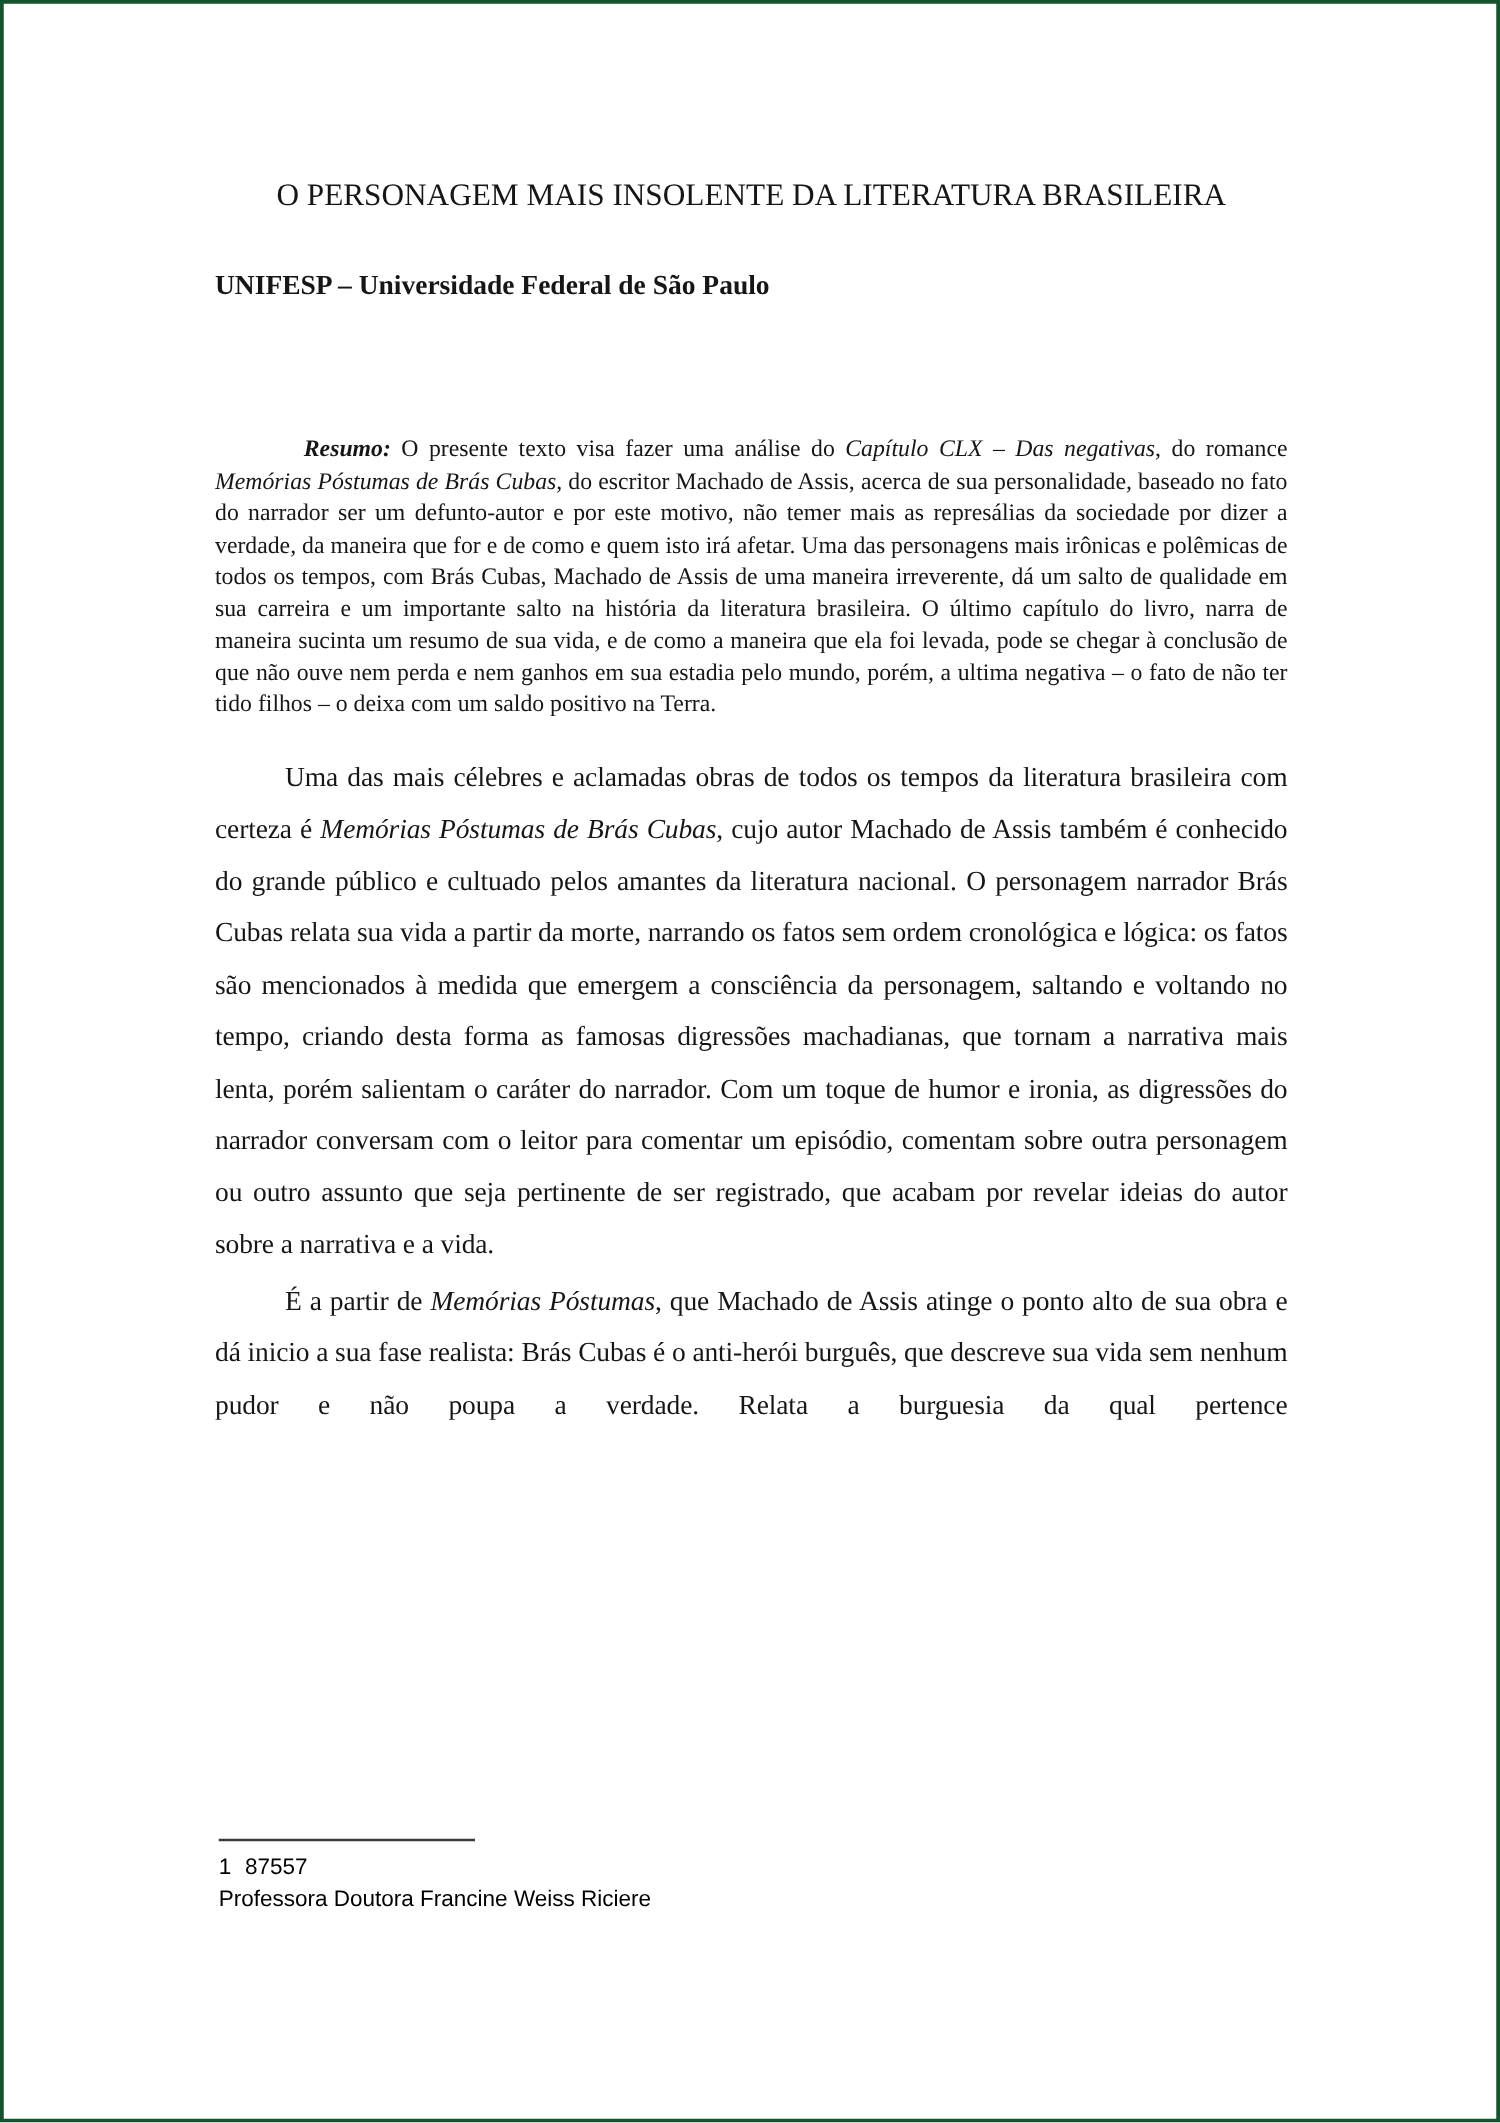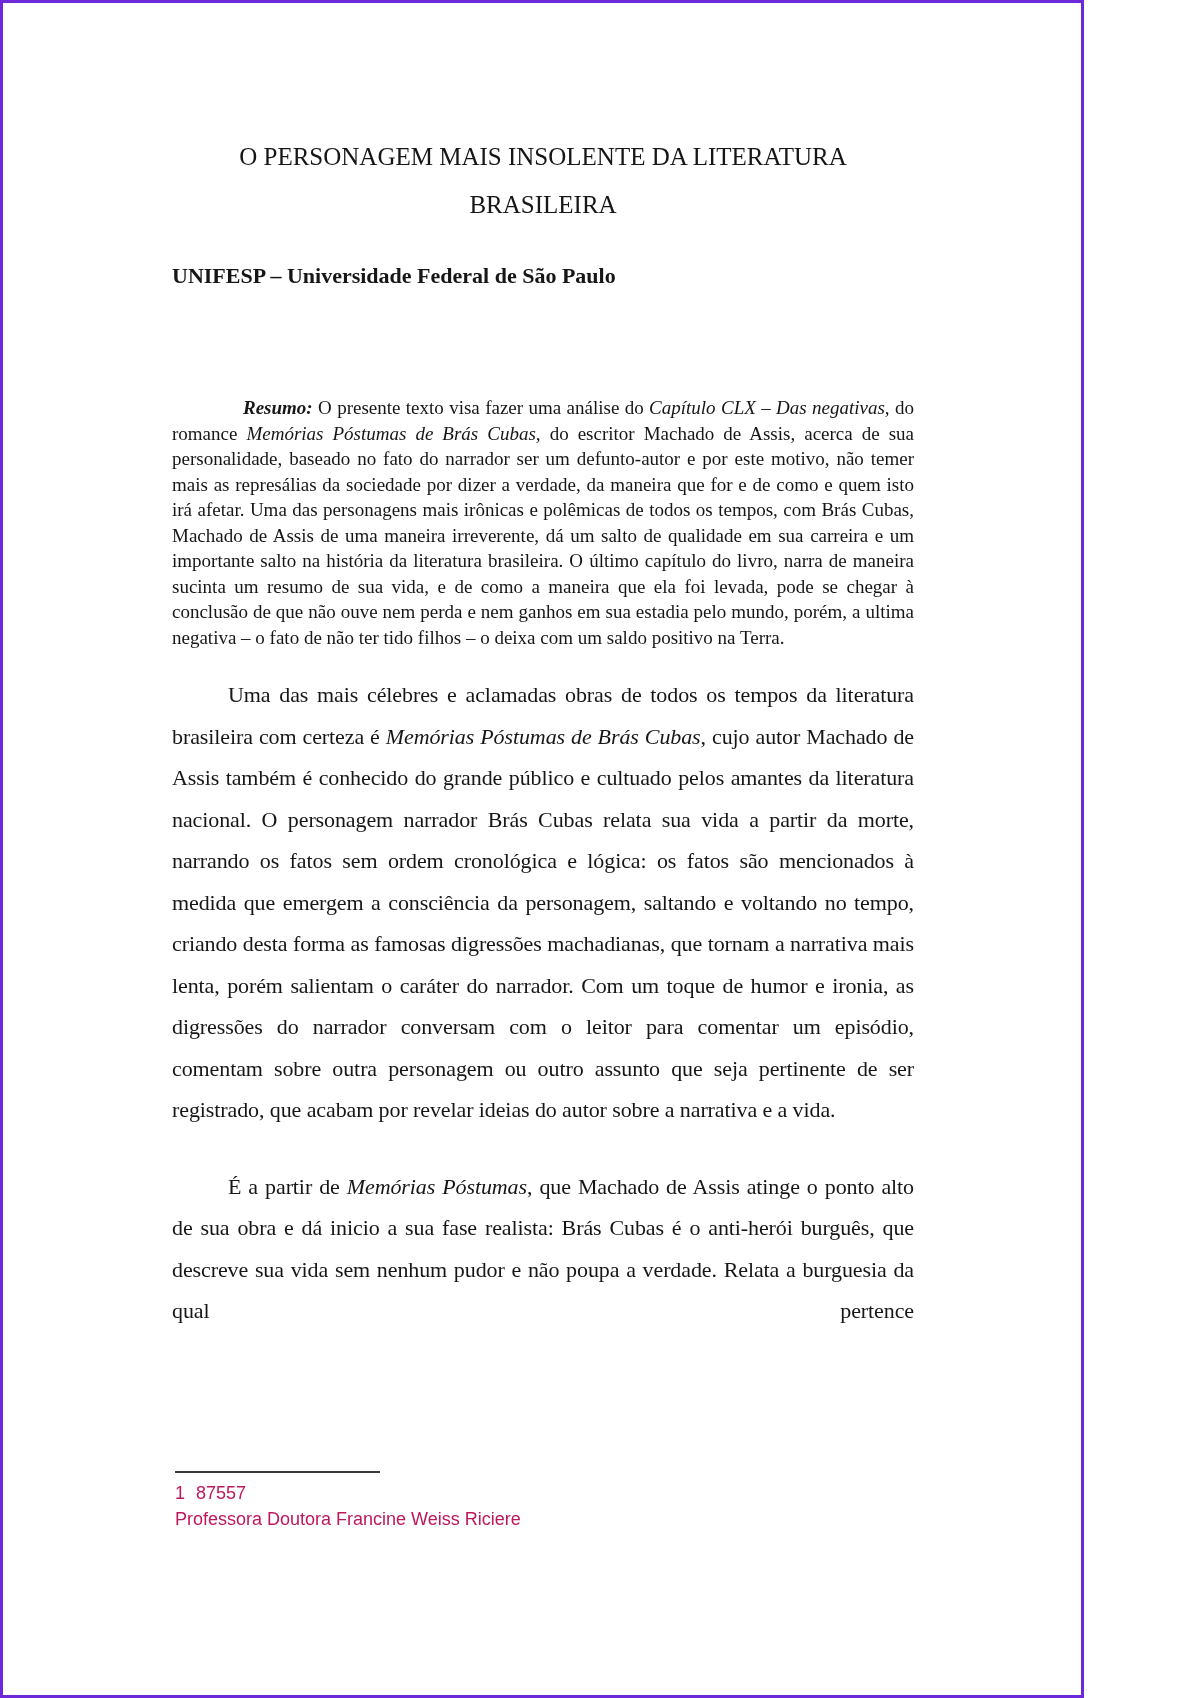--- a/index.html
+++ b/index.html
@@ -2,24 +2,24 @@
 <html lang="pt"><head>
 <meta charset="utf-8">
 <style>
   html, body {
     margin: 0;
     padding: 0;
     background: #ffffff;
   }
   .page {
     position: relative;
-    width: 1084px;
+    width: 1200px;
     height: 1698px;
     box-sizing: border-box;
-    border: 3px solid #6d28d9;
+    border: 3px solid #14532d;
     background: #ffffff;
     padding: 0 167px 0 169px;
     font-family: "Liberation Serif", serif;
     color: #161616;
     overflow: hidden;
   }
   .title-block {
     margin: 130px 0 0 0;
     text-align: center;
     font-size: 25px;
@@ -57,33 +57,33 @@
   }
   .body-para {
     margin: 24px 0 0 0;
     font-size: 22px;
     line-height: 41.5px;
     text-align: justify;
     text-indent: 56px;
     letter-spacing: -0.1px;
   }
   .body-para.continues {
-    margin-top: 35px;
+    margin-top: 4px;
     text-align-last: justify;
   }
   .seg-bold { font-weight: bold; font-style: italic; }
   .seg-italic { font-style: italic; }
   .footnote-block {
     position: absolute;
     left: 172px;
     top: 1468px;
     font-family: "Liberation Sans", sans-serif;
     font-size: 18px;
     line-height: 26px;
-    color: #be185d;
+    color: #000000;
   }
   .footnote-rule {
     width: 205px;
     height: 0;
     border-top: 2px solid #3a3a3a;
     margin-bottom: 7px;
   }
   .fn-marker {
     display: inline-block;
     margin-right: 11px;

